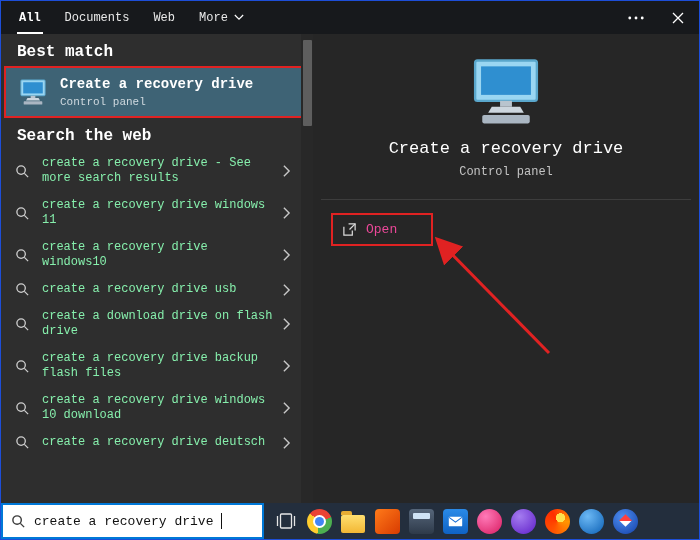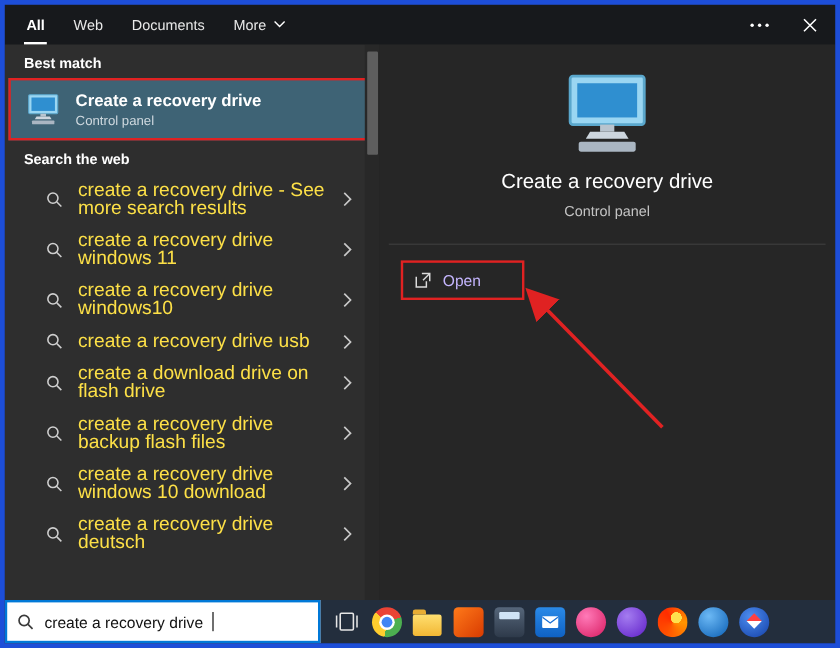--- a/index.html
+++ b/index.html
@@ -1,49 +1,49 @@
 <!DOCTYPE html>
 <html><head>
 <meta charset="utf-8">
 <style>
   html,body{margin:0;padding:0;background:#000;}
   #app{
     position:relative;width:700px;height:540px;overflow:hidden;
-    font-family:Liberation Sans, sans-serif;
-    background:#272727;border:4px solid #1d4ed8;box-sizing:border-box;
+    font-family:Liberation Mono, monospace;
+    background:#272727;border:1px solid #1d4ed8;box-sizing:border-box;
   }
   
   .topbar{position:absolute;top:0;left:0;right:0;height:33px;background:#17191c;display:flex;align-items:stretch;z-index:5;}
   .tabs{display:flex;align-items:stretch;padding-left:6px;}
   .tab{position:relative;display:flex;align-items:center;gap:6px;padding:0 12px;font-size:12px;color:#e9e9e9;cursor:pointer;}
   .tab.active{font-weight:700;color:#fff;}
   .tab.active::after{content:"";position:absolute;left:10px;right:10px;bottom:0;height:2px;background:#fff;}
   .topbar-right{margin-left:auto;display:flex;align-items:stretch;}
   .tb-btn{width:42px;display:flex;align-items:center;justify-content:center;cursor:pointer;}
   
   .left-panel{position:absolute;top:33px;left:0;width:312px;bottom:36px;background:#2e2e2e;overflow:hidden;}
-  .section-h{margin:9px 16px 5px;font-size:12px;font-weight:700;color:#fff;}
+  .section-h{margin:9px 16px 5px;font-size:16px;font-weight:700;color:#fff;}
   .best-card{margin:2px 4px 0 3px;height:52px;background:#3e6375;border:2px solid #e02222;display:flex;align-items:center;gap:12px;padding:0 12px;box-sizing:border-box;cursor:pointer;}
   .bm-title{font-size:14px;font-weight:700;color:#fff;line-height:17px;}
   .bm-sub{font-size:11px;color:#cfd9df;margin-top:3px;}
   .sug-list{margin-top:5px;}
-  .sug{display:flex;align-items:center;padding:0 6px 0 14px;color:#fde047;font-size:16px;cursor:pointer;margin-left:20px;}
+  .sug{display:flex;align-items:center;padding:0 6px 0 14px;color:#86efac;font-size:12px;cursor:pointer;}
   .sug-ic{width:16px;margin-right:11px;flex:none;display:flex;align-items:center;}
   .sug-text{flex:1;line-height:15px;padding:6px 0;}
   .sug-chev{margin-left:8px;margin-right:16px;display:flex;flex:none;}
   .scroll-track{position:absolute;top:0;right:0;width:12px;bottom:0;background:#282828;}
   .scroll-thumb{position:absolute;top:6px;right:1px;width:9px;height:86px;background:#5e5e5e;border-radius:1px;cursor:grab;}
   
   .preview{position:absolute;top:33px;left:312px;right:0;bottom:36px;background:#262626;}
   .pv-icon{margin:24px auto 0;width:76px;display:flex;justify-content:center;}
   .pv-title{text-align:center;margin-top:12px;font-size:17px;color:#fff;}
   .pv-sub{text-align:center;margin-top:7px;font-size:12px;color:#c4c4c4;}
   .pv-divider{height:1px;background:#3d3d3d;margin:20px 8px 0 8px;}
   .open-wrap{margin:13px 0 0 18px;display:inline-flex;border:2px solid #e02222;padding:0;}
-  .open-btn{display:flex;align-items:center;gap:9px;color:#c4b5fd;font-size:13px;padding:7px 34px 7px 9px;cursor:pointer;}
+  .open-btn{display:flex;align-items:center;gap:9px;color:#ec4899;font-size:13px;padding:7px 34px 7px 9px;cursor:pointer;}
   .arrow-overlay{position:absolute;top:0;left:0;width:700px;height:540px;pointer-events:none;z-index:9;}
   
   .taskbar{position:absolute;left:0;right:0;bottom:0;height:36px;background:#232e3d;display:flex;align-items:center;z-index:6;}
   .sbox{width:263px;height:36px;box-sizing:border-box;background:#fff;border:2px solid #0078d7;display:flex;align-items:center;padding:0 8px;gap:8px;flex:none;cursor:text;}
   .sbox-text{font-size:13px;color:#111;white-space:nowrap;}
   .caret{width:1px;height:16px;background:#111;}
   .tv{width:32px;height:36px;display:flex;align-items:center;justify-content:center;margin-left:6px;cursor:pointer;}
   .tb-icons{display:flex;align-items:center;}
   .ti{width:25px;height:25px;margin:0 4.5px;flex:none;position:relative;cursor:pointer;display:flex;align-items:center;justify-content:center;}
   .ic-chrome{border-radius:50%;background:conic-gradient(from -50deg,#ea4335 0 120deg,#4caf50 120deg 240deg,#ffcd2e 240deg 360deg);}
@@ -66,24 +66,24 @@
 <body>
 
 <div id="app">
 
   <div class="topbar">
     <div class="tabs">
       <div class="tab active">
           <span>All</span>
         </div>
       <div class="tab">
+          <span>Documents</span>
+        </div>
+      <div class="tab">
           <span>Web</span>
-        </div>
-      <div class="tab">
-          <span>Documents</span>
         </div>
       <div class="tab">
         <span>More</span>
         <span style="display:flex">
             <svg viewBox="0 0 12 8" width="10" height="7">
               <path d="M1 1l5 5 5-5" fill="none" stroke="#fff" stroke-width="1.4"></path>
             </svg>
           </span>
       </div>
     </div>

